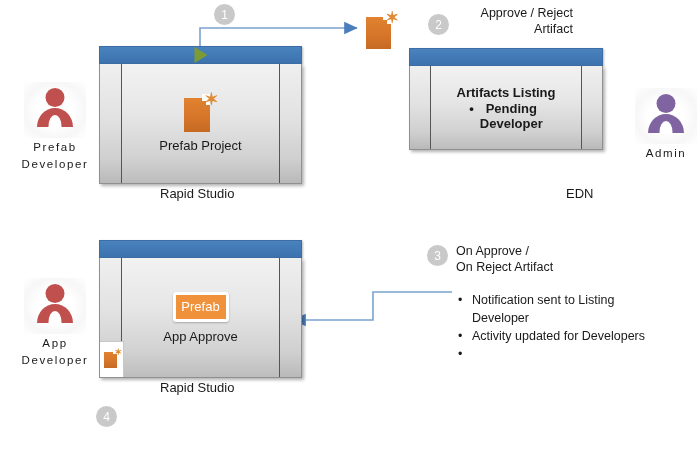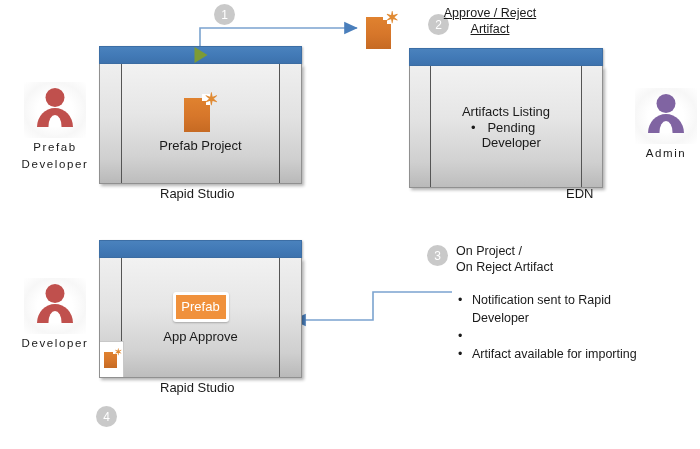--- a/index.html
+++ b/index.html
@@ -174,26 +174,26 @@
   <div class="step" style="left:214px; top:4px;">1</div>
 
   <div class="artifact" style="position:absolute; left:366px; top:13px; width:32px; height:36px;">
     <div class="sheet" style="width:25px; height:32px; left:0; bottom:0;"></div>
     <div class="notch" style="right:7px; top:0; width:8px; height:7px;"></div>
     <div class="notch" style="right:7px; top:7px; width:4px; height:4px;"></div>
     <div class="burst" style="font-size:16px; right:-1px; top:-3px;">✶</div>
   </div>
 
   <div class="step" style="left:428px; top:14px;">2</div>
-  <div class="step-text" style="left:431px; top:6px; text-align:center; width:118px;text-decoration:underline;">Approve / Reject
+  <div class="step-text" style="left:455px; top:6px; text-align:right; width:118px;">Approve / Reject
 Artifact</div>
 
   <div class="window" style="left:409px; top:48px; width:194px; height:136px;">
     <div class="win-title"></div>
-    <div class="win-body" style="height:122px;">
+    <div class="win-body" style="height:84px;font-weight:bold;">
       <div class="win-side" style="width:21px;"></div>
       <div class="win-main">
         <div style="font-size:13px; color:#1a1a1a;">Artifacts Listing</div>
         <div style="display:flex; align-items:flex-start; font-size:13px; color:#1a1a1a; margin-top:1px;">
           <span style="margin-right:6px;">•</span>
           <span style="text-align:center;">
             <span>Pending</span><br>
             <span>Developer</span>
           </span>
         </div>
@@ -209,20 +209,21 @@
       <div class="body" style="background:#8064a2;"></div>
     </div>
     <div class="label">Admin</div>
   </div>
 
   <div class="actor" style="left:9px; top:278px;">
     <div class="glow">
       <div class="head" style="background:#c0504d;"></div>
       <div class="body" style="background:#c0504d;"></div>
     </div>
+    <div class="label">App</div>
     <div class="label">Developer</div>
   </div>
 
   <div class="window" style="left:99px; top:240px; width:203px; height:138px;">
     <div class="win-title"></div>
     <div class="win-body" style="height:120px;">
       <div class="win-side" style="width:22px;"></div>
       <div class="win-main">
         <div class="prefab-badge" style="width:56px; height:30px; margin-bottom:7px;">
           <span>Prefab</span>
@@ -236,35 +237,35 @@
           <div class="sheet" style="width:13px; height:16px; left:0; bottom:0;"></div>
           <div class="notch" style="right:4px; top:0; width:4px; height:4px;"></div>
           <div class="burst" style="font-size:9px; right:-1px; top:-2px;">✶</div>
         </div>
       </div>
     </div>
   </div>
   <div class="win-caption" style="left:160px; top:380px;">Rapid Studio</div>
 
   <div class="step" style="left:427px; top:245px;">3</div>
-  <div class="step-text" style="left:456px; top:244px;">On Project /
+  <div class="step-text" style="left:456px; top:244px;">On Approve /
 On Reject Artifact</div>
 
   <div class="bullets" style="left:458px; top:291px; width:240px;">
     <div class="row">
       <span class="dot">•</span>
       <span>
-        <span>Notification sent to Rapid</span><br>
+        <span>Notification sent to Listing</span><br>
         <span>Developer</span>
       </span>
     </div>
     <div class="row">
       <span class="dot">•</span>
+      <span>Activity updated for Developers</span>
     </div>
     <div class="row">
       <span class="dot">•</span>
-      <span>Artifact available for importing</span>
     </div>
   </div>
 
   <div class="step" style="left:96px; top:406px;">4</div>
 
 </div>
 
 </body></html>

